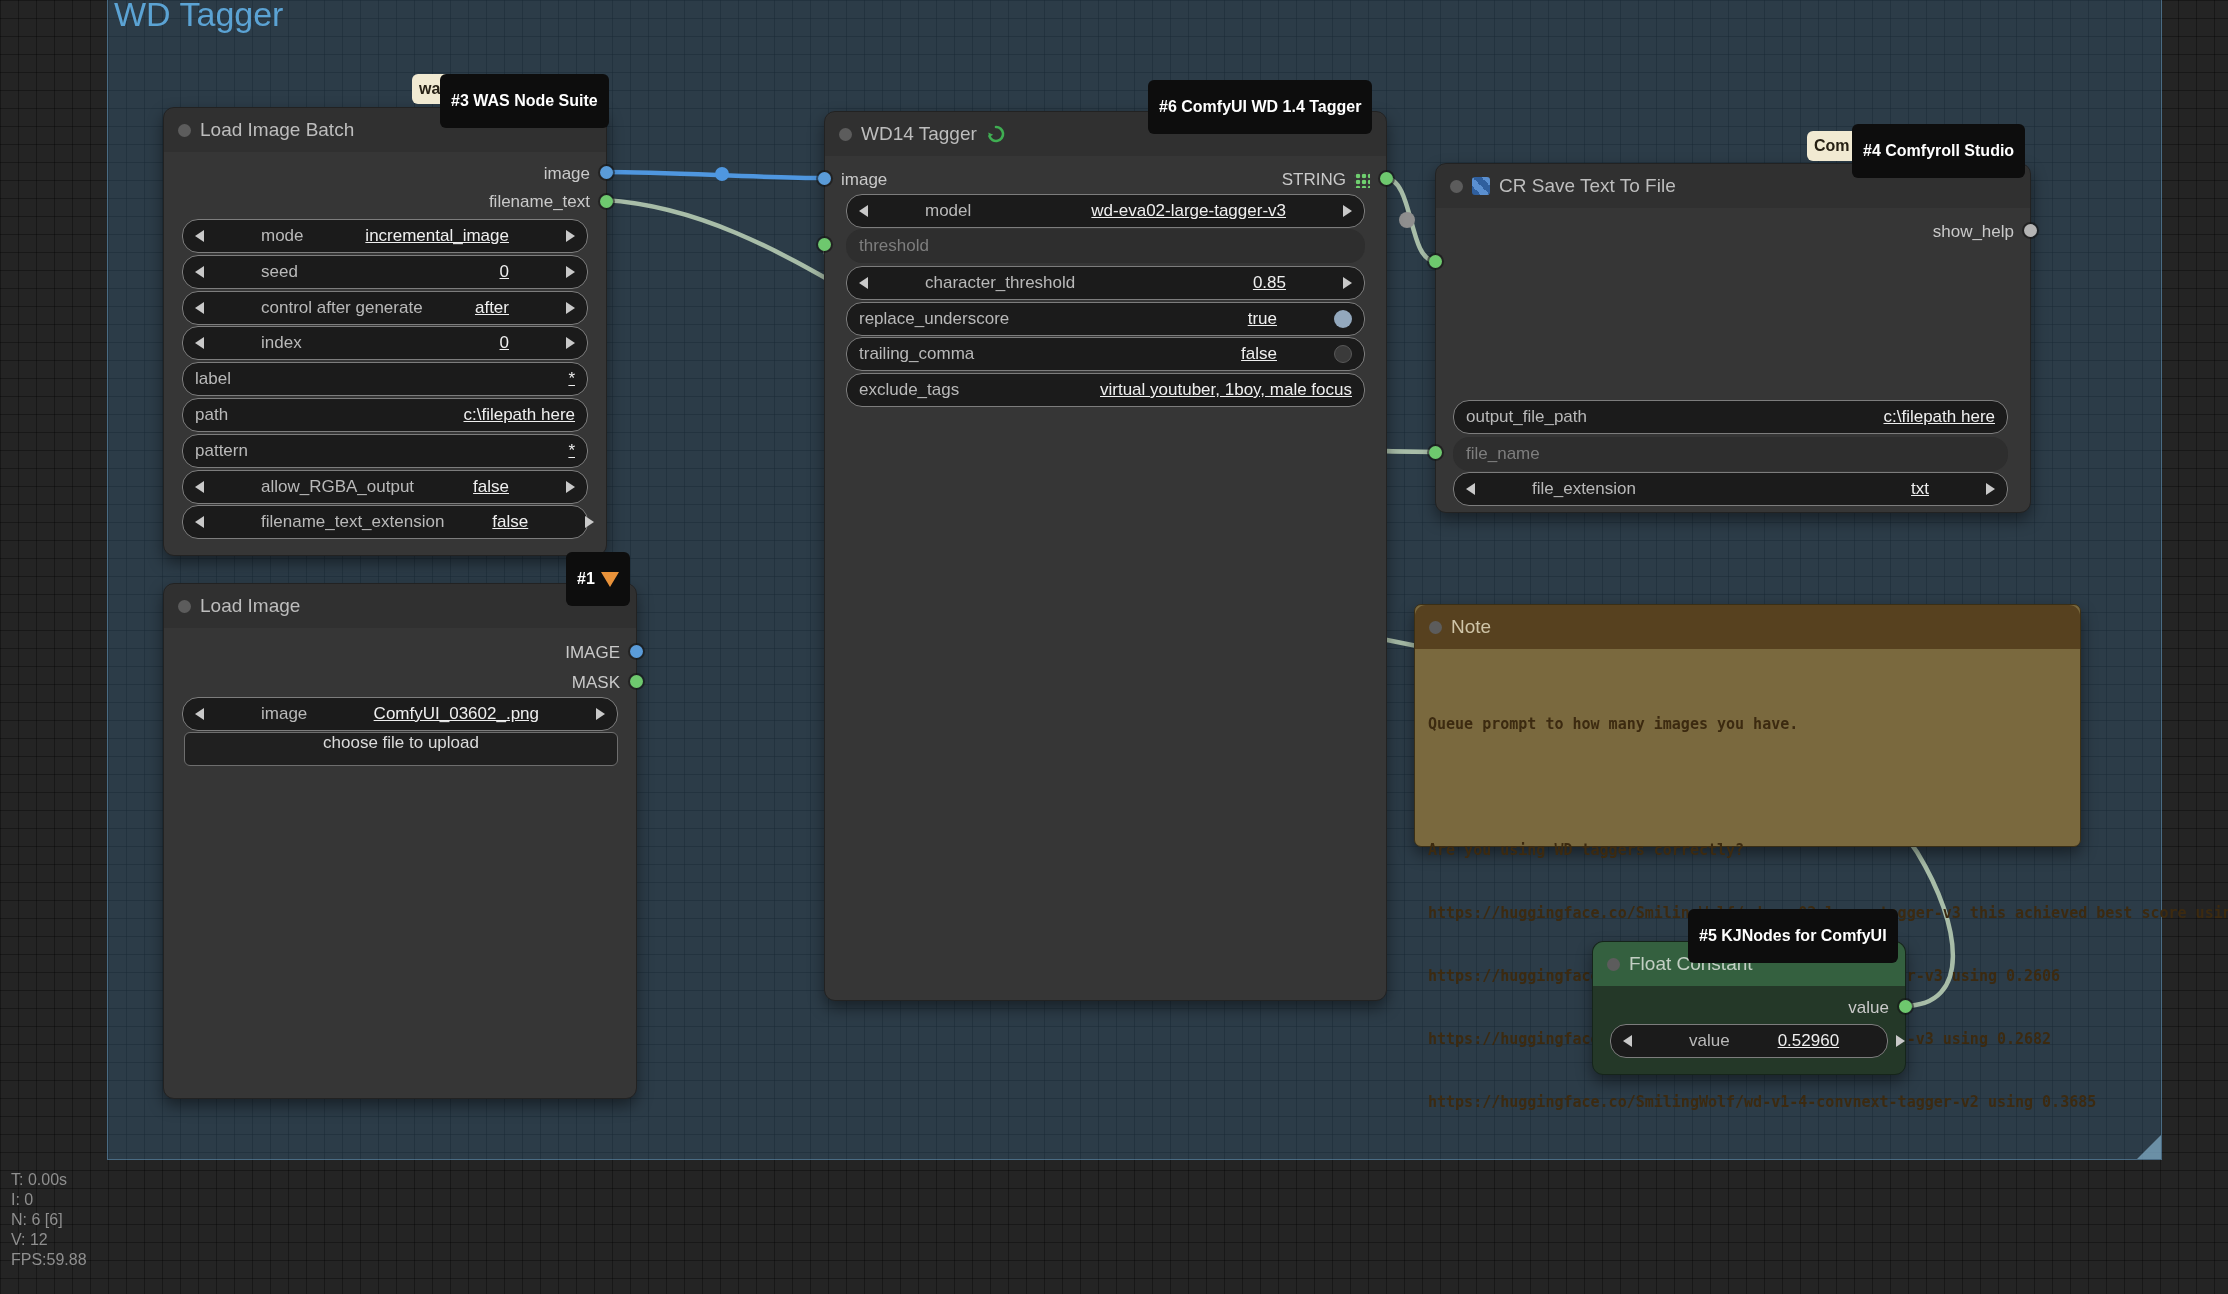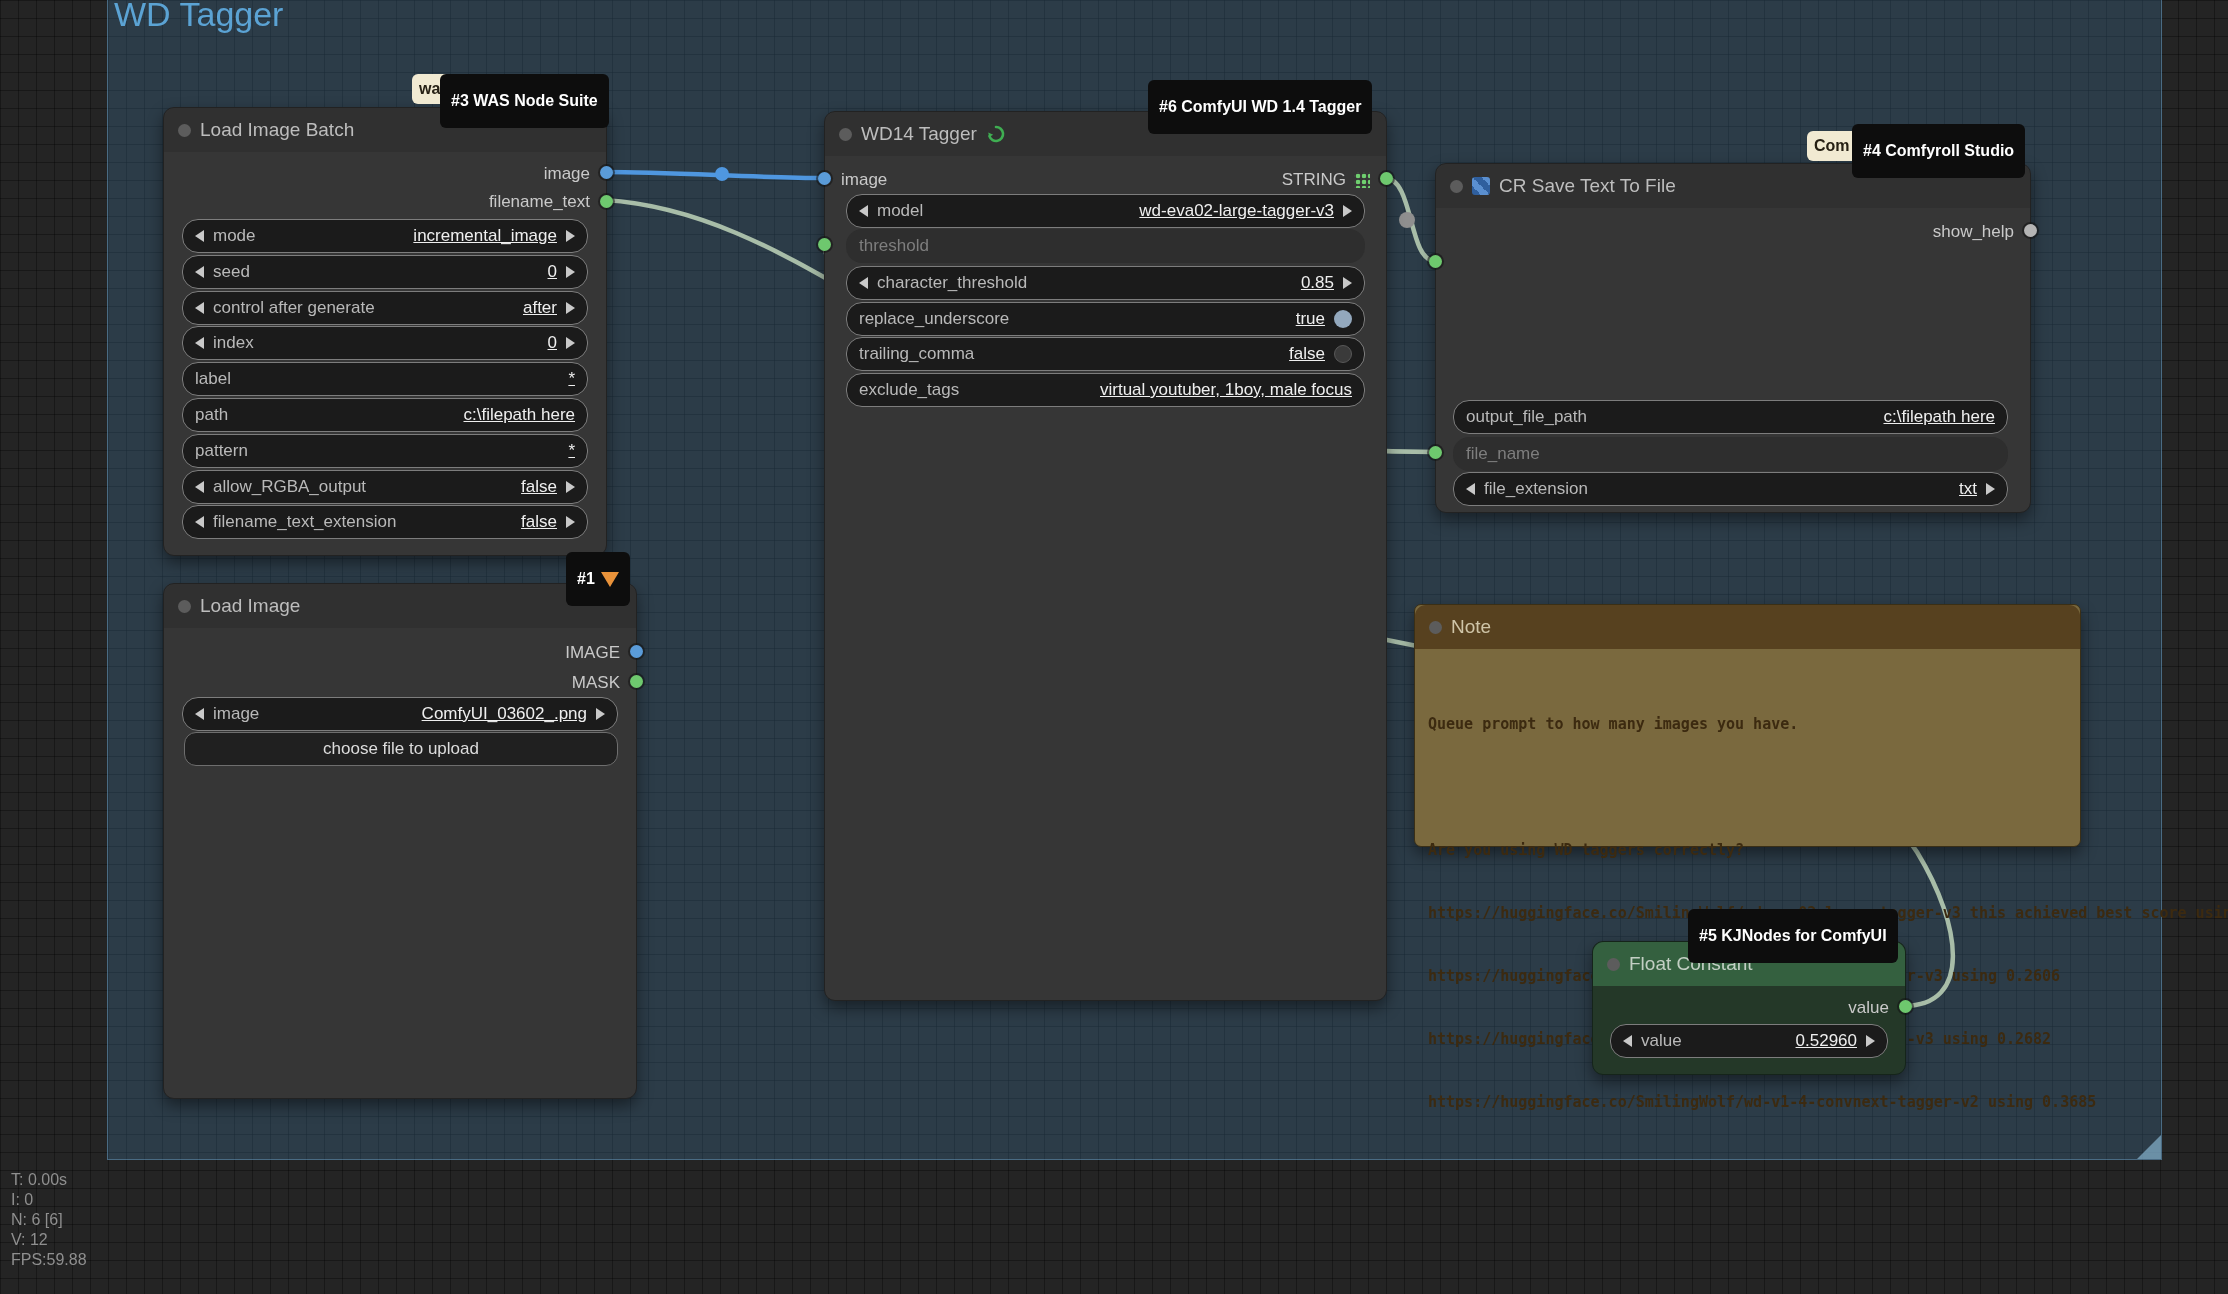--- a/index.html
+++ b/index.html
@@ -54,34 +54,34 @@
   .port.gray{background:#b4b4b4;}
   .grid-icon{
     width:16px;height:16px;
     background-image:radial-gradient(circle,#6fcf6f 2px,transparent 2.6px);
     background-size:6px 6px;background-position:1px 1px;
   }
   
   .widget{
     position:absolute;height:32px;border-radius:16px;background:#1b1b1b;
     border:1px solid #7d7d7d;display:flex;align-items:center;font-size:17px;
-    padding:16px 12px;box-sizing:border-box;
+    padding:16px 12px;box-sizing:border-box;gap:48px;
   }
   .wlabel{color:#b9b9b9;white-space:nowrap;}
   .wvalue{margin-left:auto;color:#efefef;white-space:nowrap;text-decoration:underline;}
   .arrow-l{width:0;height:0;border-top:6px solid transparent;border-bottom:6px solid transparent;border-right:9px solid #c9c9c9;margin-right:9px;flex:0 0 auto;}
   .arrow-r{width:0;height:0;border-top:6px solid transparent;border-bottom:6px solid transparent;border-left:9px solid #c9c9c9;margin-left:9px;flex:0 0 auto;}
   .widget.disabled{background:#2e2e2e;border-color:transparent;}
   .widget.disabled .wlabel{color:#7e7e7e;}
   .knob{width:18px;height:18px;border-radius:50%;margin-left:9px;flex:0 0 auto;}
   .knob.on{background:#93a8bd;}
   .knob.off{background:#3a3a3a;border:1px solid #585858;box-sizing:border-box;}
   .upload-btn{
-    position:absolute;height:32px;background:#202020;border:1px solid #6e6e6e;border-radius:12px;
-    display:flex;align-items:center;justify-content:center;font-size:17px;color:#dcdcdc;
+    position:absolute;height:32px;background:#202020;border:1px solid #6e6e6e;border-radius:6px;
+    display:flex;justify-content:center;font-size:17px;color:#dcdcdc;
   }
   
   .node.note-node{background:#7a693e;border-color:#3a2f16;border-radius:7px;}
   .node.note-node .titlebar{background:#57411f;}
   .node.note-node .title-label{color:#cfc5a8;}
   .note-lines{position:absolute;left:13px;top:70px;white-space:pre;
     font-family:"DejaVu Sans Mono", monospace;font-size:15px;font-weight:700;color:#3c2a10;}
   .note-lines div{height:27px;line-height:27px;}
   .node.green-node{background:#243828;border-color:#15241a;}
   .node.green-node .titlebar{background:#34603f;}

